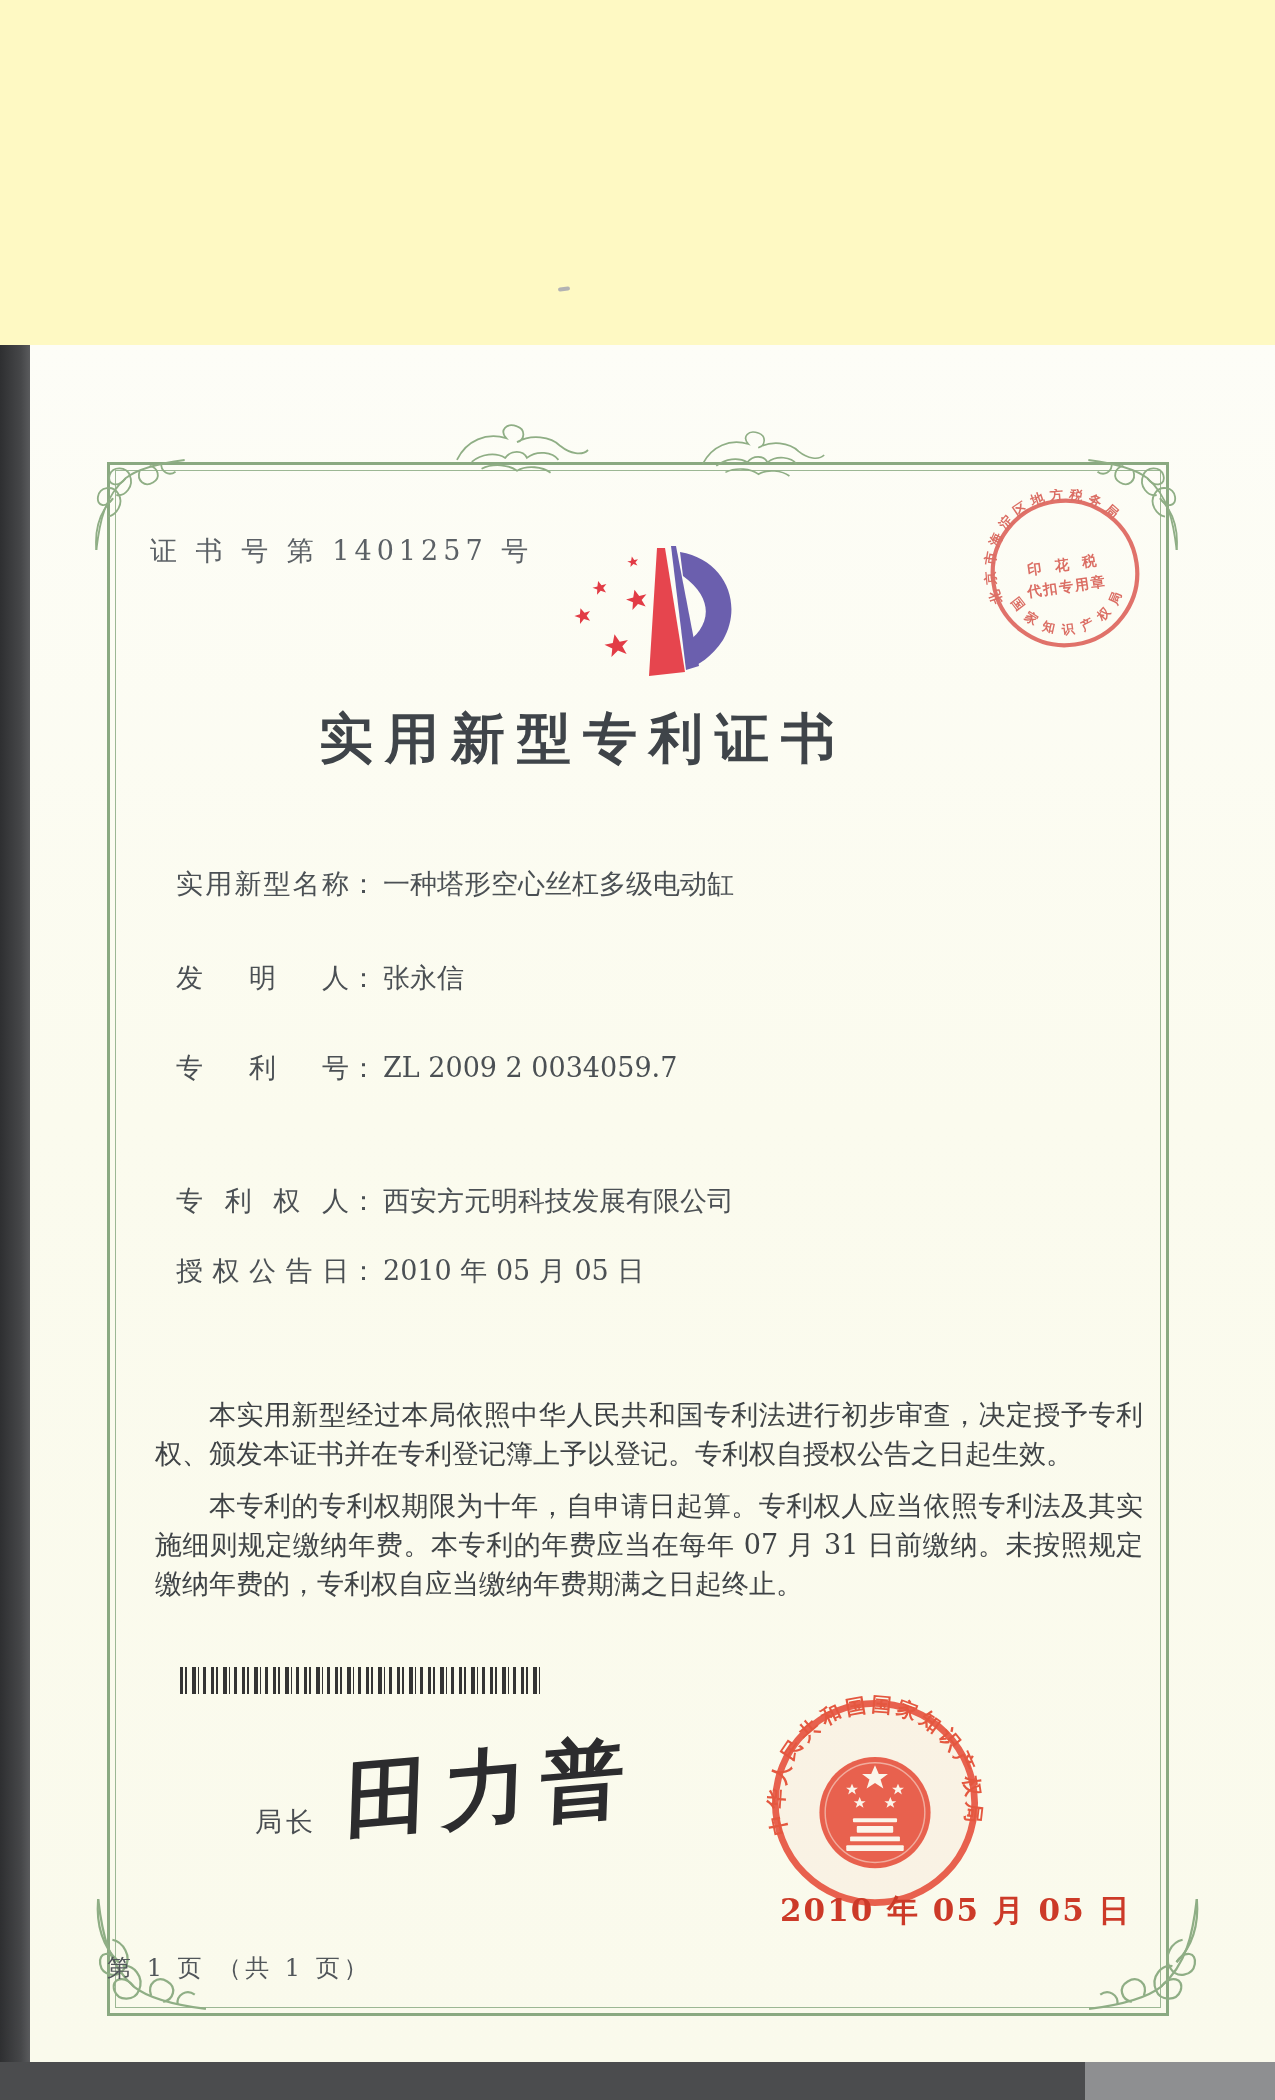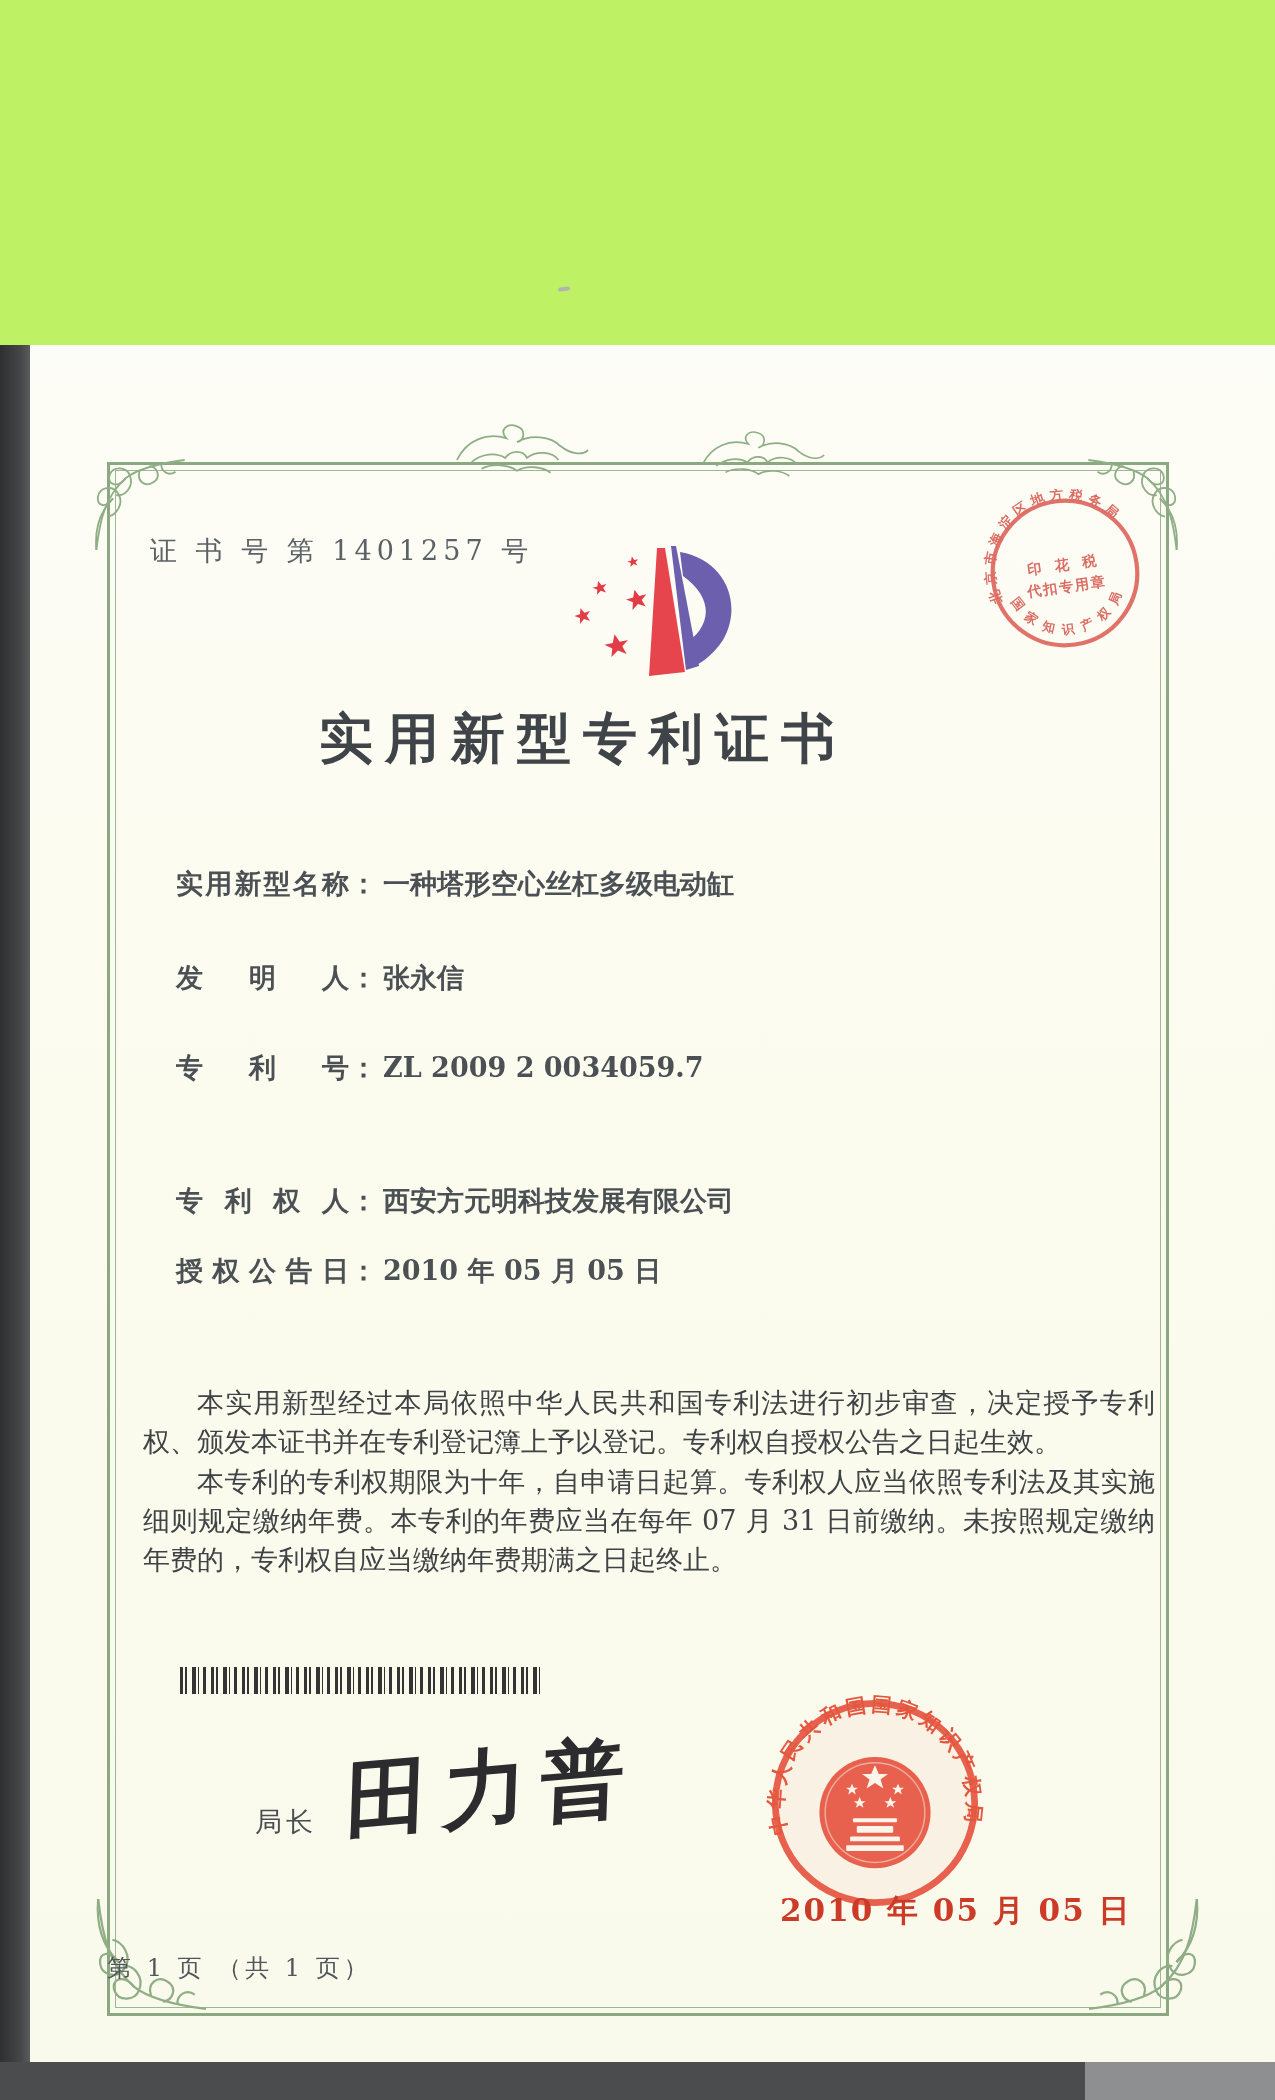--- a/index.html
+++ b/index.html
@@ -1,16 +1,16 @@
 <!DOCTYPE html>
 <html><head>
 <meta charset="utf-8">
 <style>
   html,body{margin:0;padding:0;background:#ffffff;}
-  .page{position:relative;width:1275px;height:2100px;background:#bef264;overflow:hidden;
+  .page{position:relative;width:1275px;height:2100px;background:#fef9c3;overflow:hidden;
         font-family:"DejaVu Serif","Liberation Serif",serif;}
 
   
   .scan-bar-left{position:absolute;left:0;top:345px;width:30px;height:1755px;
     background:linear-gradient(90deg,#2e2f31,#464749 70%,#5a5b5d);}
   .scan-band-bottom{position:absolute;left:0;top:2062px;width:1275px;height:38px;background:#4b4c4e;}
   .scan-band-bottom .band-right{position:absolute;left:1085px;top:0;width:190px;height:38px;background:#8e8f91;}
   .speck{position:absolute;left:558px;top:287px;width:12px;height:4px;background:#b3b3b3;border-radius:2px;transform:rotate(-8deg);}
 
   
@@ -31,30 +31,30 @@
   .cloud-2{left:698px;top:427px;}
 
   
   .cert-no{position:absolute;left:150px;top:533px;font-size:27px;letter-spacing:5px;color:#5c6166;}
   .logo{position:absolute;left:545px;top:546px;width:190px;height:150px;}
   .tax-stamp{position:absolute;left:981px;top:489px;width:168px;height:168px;}
   .title{position:absolute;left:107px;top:703px;width:1056px;text-align:center;
     font-size:54px;font-weight:600;letter-spacing:12px;color:#3f4449;transform:translateX(-52px);}
 
   
-  .field{position:absolute;left:176px;font-size:27px;color:#4b5054;white-space:nowrap;font-weight:bold;}
+  .field{position:absolute;left:176px;font-size:27px;color:#4b5054;white-space:nowrap;}
   .field .lab{display:inline-block;width:174px;text-align:justify;text-align-last:justify;
     text-justify:inter-character;letter-spacing:1px;vertical-align:top;}
   .field .sep{display:inline-block;margin-right:6px;}
   .f1{top:866px;} .f2{top:960px;} .f3{top:1050px;} .f4{top:1145px;} .f5{top:1183px;} .f6{top:1253px;}
 
   
   .body-text{position:absolute;left:142px;top:1382px;width:1014px;
     font-size:27px;line-height:39px;color:#3f4346;text-align:justify;}
-  .body-text p{margin:1px;text-indent:2em;}
+  .body-text p{margin:13px;text-indent:2em;}
 
   
   .barcode{position:absolute;left:180px;top:1667px;width:360px;height:27px;
     background:repeating-linear-gradient(90deg,
       #343434 0 3px,transparent 3px 5px,
       #343434 5px 7px,transparent 7px 12px,
       #343434 12px 16px,transparent 16px 18px,
       #343434 18px 19px,transparent 19px 23px,
       #343434 23px 26px,transparent 26px 31px);}
 

